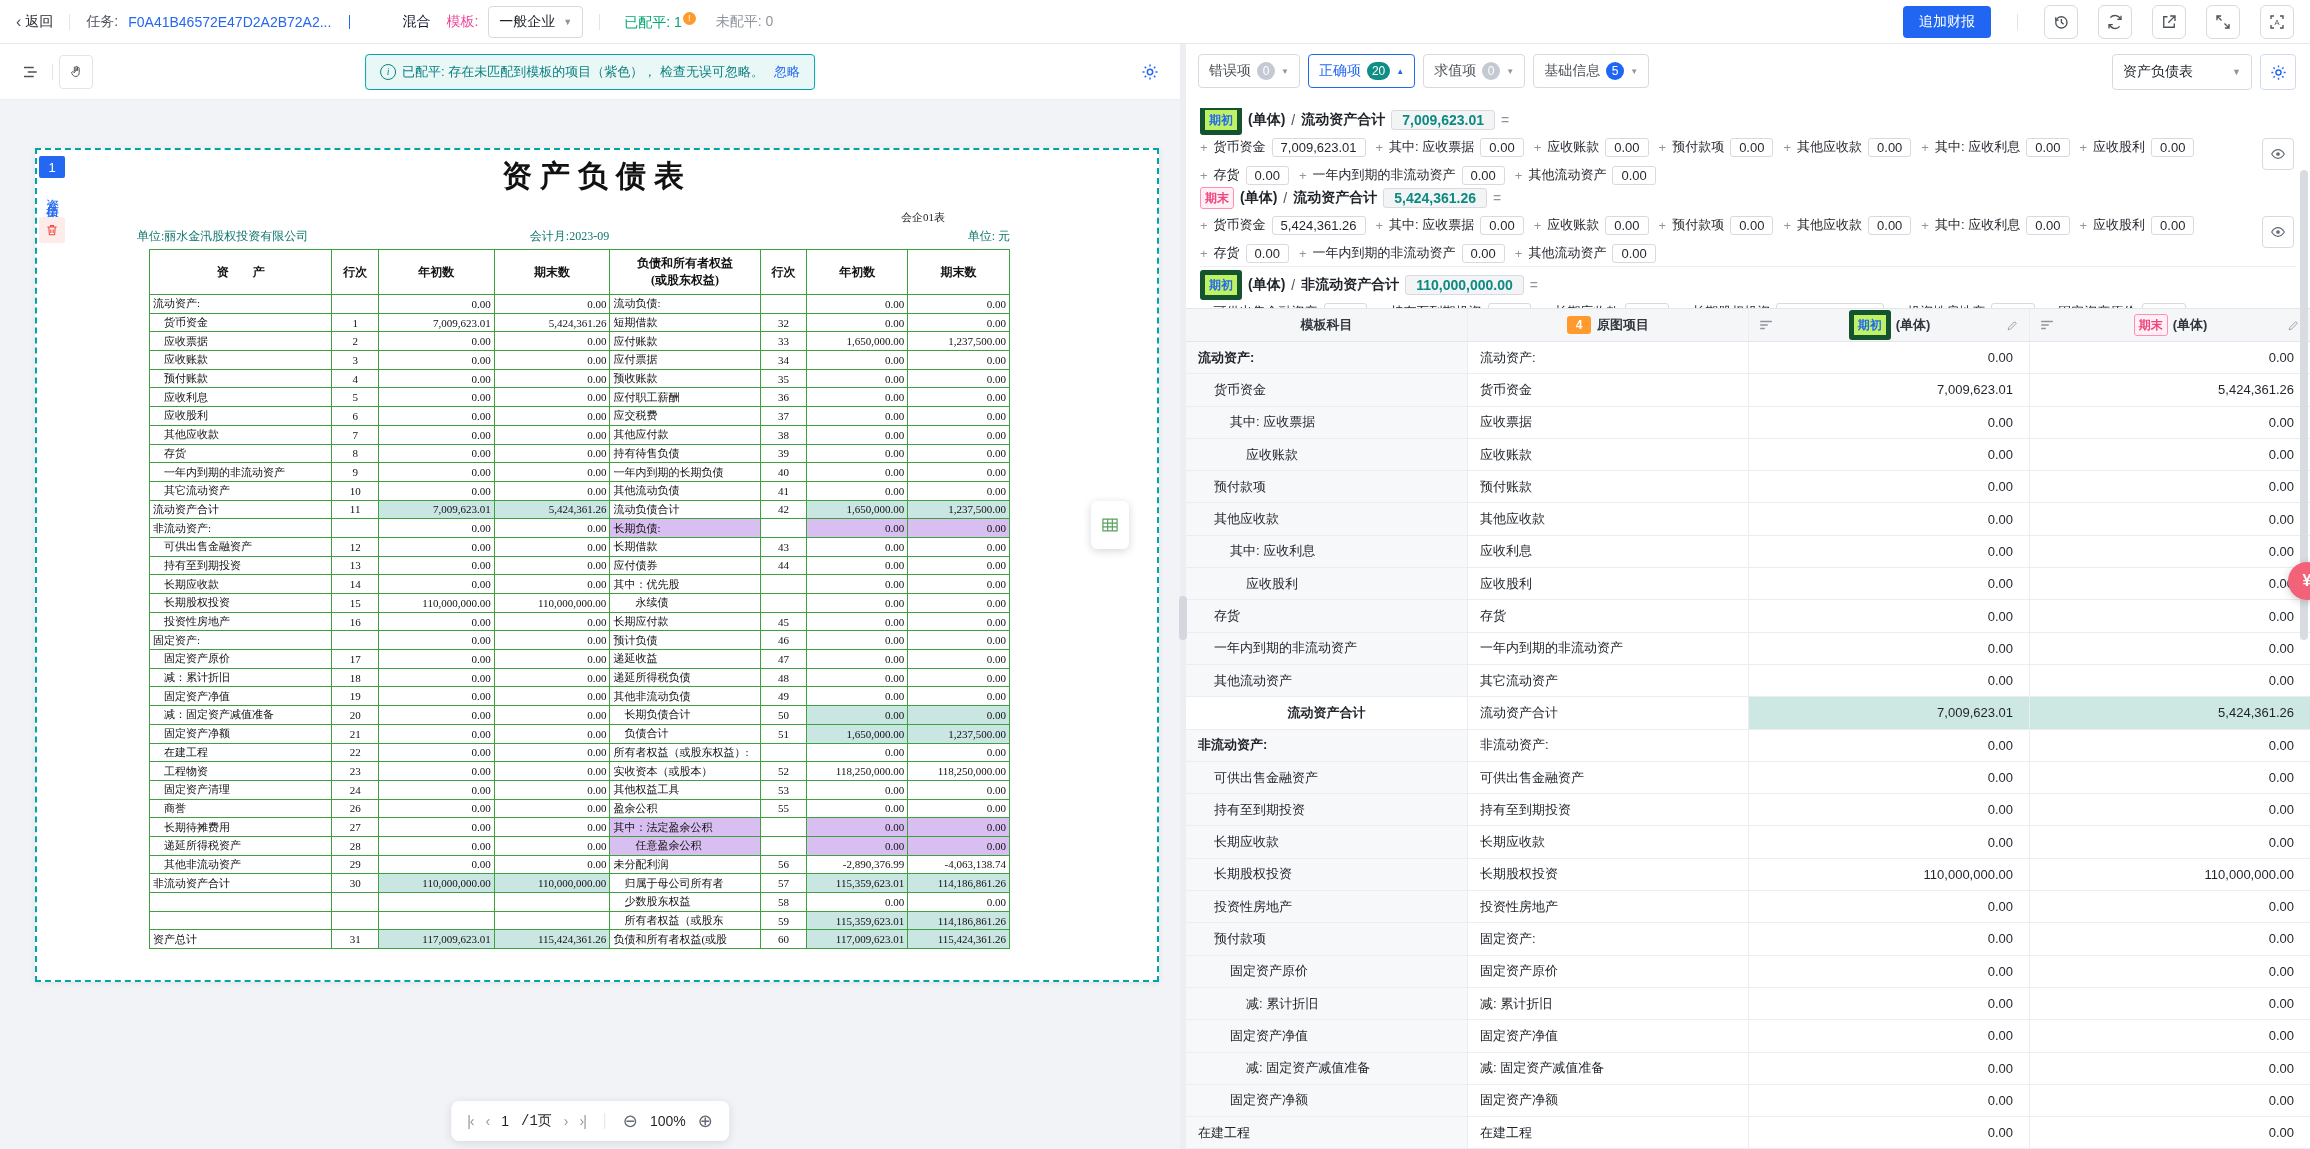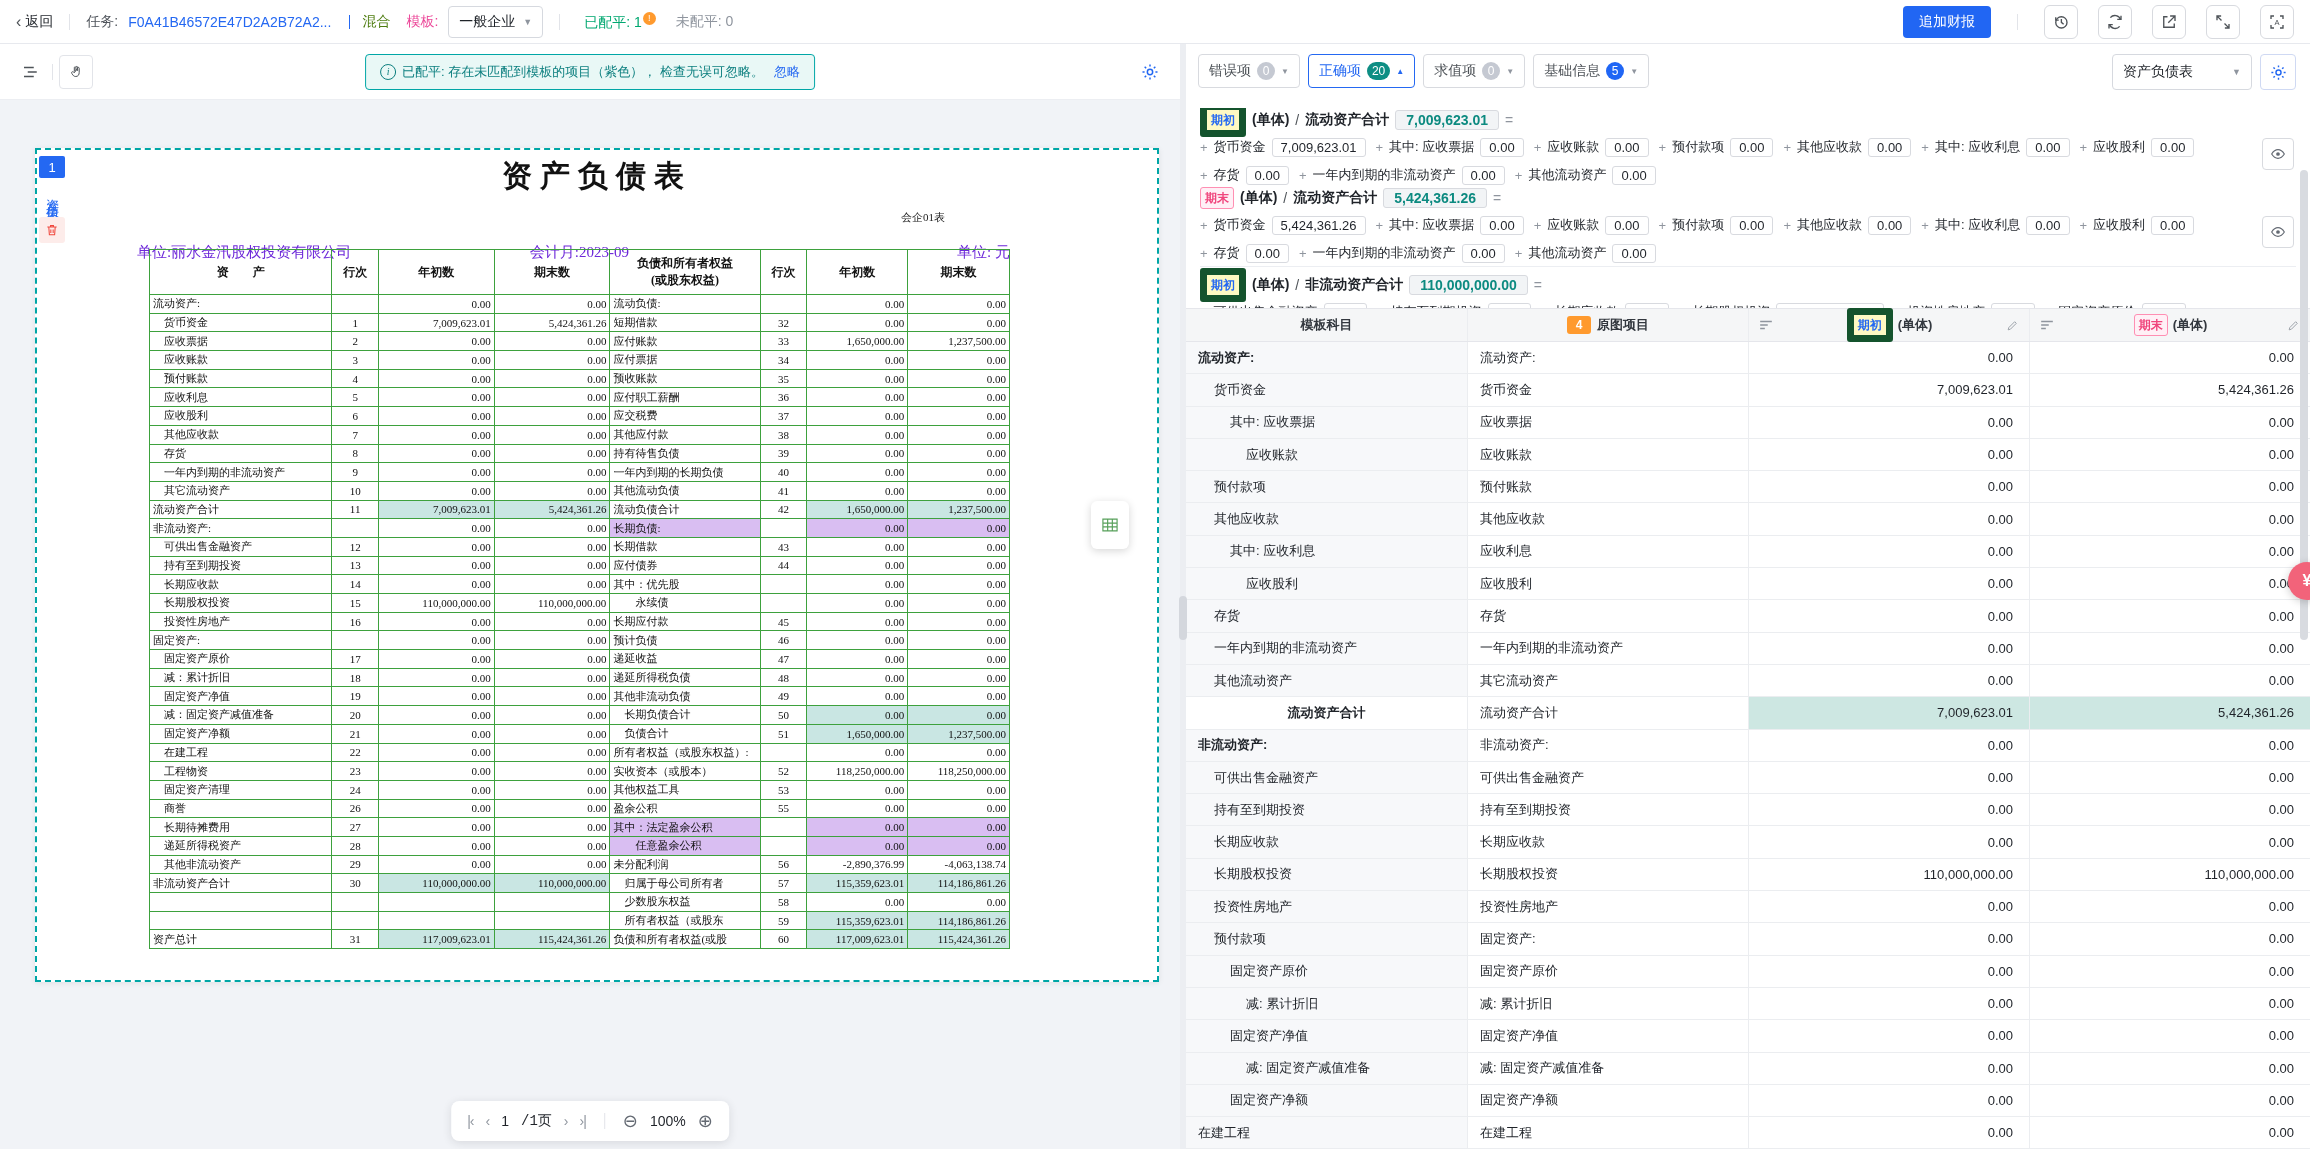--- a/index.html
+++ b/index.html
@@ -8,21 +8,21 @@
 
   
   .topbar{position:absolute;top:0;left:0;right:0;height:44px;background:#fff;border-bottom:1px solid #e7e9ee;display:flex;align-items:center;padding:0 16px;box-sizing:border-box;z-index:30;}
   .tb-left{display:flex;align-items:center;gap:10px;}
   .back{display:flex;align-items:center;gap:4px;color:#1f2329;cursor:pointer;}
   .back .chev{font-size:16px;color:#4e5358;}
   .vdiv{width:1px;height:16px;background:#e2e4e9;margin:0 6px;}
   .task-label{color:#50555c;}
   .task-value{color:#2468f2;}
   .mode-div{width:1px;height:14px;background:#2468f2;margin:0 2px 0 8px;}
-  .mode{color:#4d7c0f;}
+  .mode{color:#0f172a;margin-left:40px;}
   .tmpl-label{color:#ec4899;margin-left:6px;}
   .select{display:inline-flex;align-items:center;gap:8px;height:30px;padding:0 10px;border:1px solid #d6d9df;border-radius:4px;background:#fff;color:#1f2329;cursor:pointer;}
   .select .car{font-size:9px;color:#8f959e;}
   .balanced{color:#00a870;position:relative;margin-left:8px;}
   .badge-warn{display:inline-block;min-width:13px;height:13px;line-height:13px;border-radius:7px;background:#ff9a2e;color:#fff;font-size:9px;text-align:center;vertical-align:super;margin-left:1px;}
   .unbalanced{color:#8f959e;margin-left:10px;}
   .tb-right{margin-left:auto;display:flex;align-items:center;gap:20px;}
   .btn-primary{height:32px;padding:0 16px;background:#2166f3;border:none;border-radius:4px;color:#fff;font-size:14px;cursor:pointer;font-family:inherit;}
   .iconbtn{width:32px;height:32px;border:1px solid #d8dadf;border-radius:6px;background:#fff;display:flex;align-items:center;justify-content:center;cursor:pointer;}
 
@@ -38,21 +38,21 @@
 
   
   .doc-viewport{position:absolute;top:56px;left:0;right:0;bottom:0;background:#f1f3f7;}
   .page{position:absolute;left:35px;top:48px;width:1124px;height:834px;background:#fff;border:2px dashed #00a6a6;box-sizing:border-box;box-shadow:0 1px 6px rgba(0,0,0,.08);}
   .page-tab{position:absolute;left:2px;top:6px;width:26px;display:flex;flex-direction:column;align-items:center;}
   .tab-idx{width:26px;height:22px;background:#2468f2;color:#fff;font-size:13px;display:flex;align-items:center;justify-content:center;border-radius:2px;cursor:pointer;}
   .tab-name{margin-top:10px;writing-mode:vertical-rl;text-orientation:upright;color:#2468f2;font-size:13px;letter-spacing:3px;cursor:pointer;}
   .tab-trash{margin-top:14px;width:26px;height:26px;background:#fdecea;border-radius:3px;display:flex;align-items:center;justify-content:center;cursor:pointer;}
   .doc-title{position:absolute;top:6px;left:120px;right:120px;text-align:center;font-family:"Liberation Serif","DejaVu Serif",serif;font-weight:bold;font-size:30px;letter-spacing:8px;color:#111;}
   .form-code{position:absolute;top:60px;right:212px;font-family:"Liberation Serif",serif;font-size:11px;color:#222;}
-  .doc-meta{position:absolute;top:93px;left:100px;width:873px;font-family:"Liberation Serif",serif;font-size:15px;color:#6d28d9;display:flex;}
+  .doc-meta{position:absolute;top:78px;left:100px;width:873px;font-family:"Liberation Serif",serif;font-size:12px;color:#0f766e;display:flex;}
   .doc-meta .m1{width:45%;} .doc-meta .m2{width:30%;} .doc-meta .m3{width:25%;text-align:right;}
   table.bs{position:absolute;top:99px;left:112px;width:861px;border-collapse:collapse;table-layout:fixed;font-family:"Liberation Serif","DejaVu Serif",serif;}
   table.bs th,table.bs td{border:1px solid #3da13d;overflow:hidden;white-space:nowrap;}
   table.bs th{font-size:12px;font-weight:bold;color:#111;height:44px;white-space:pre-line;padding:0 2px;}
   table.bs td{height:17.7px;padding:0 3px;font-size:11px;color:#111;}
   td.lbl{text-align:left;}
   td.ln{text-align:center;font-size:10.5px;}
   td.num{text-align:right;color:#3c3cc0;font-size:10.5px;}
   td.hl-teal{background:#c9e6e3;}
   td.hl-purple{background:#d9bef2;}
@@ -84,21 +84,21 @@
   .gearbtn{width:34px;height:34px;border:1px solid #cfd9f3;border-radius:4px;background:#fff;display:flex;align-items:center;justify-content:center;cursor:pointer;}
 
   
   .checks{position:absolute;top:64px;left:14px;right:14px;height:200px;overflow:hidden;}
   .check{position:absolute;left:0;right:0;}
   .check.c0{top:0;height:76px;}
   .check.c1{top:78px;height:76px;}
   .check.c2{top:158px;height:42px;overflow:hidden;border-top:1px solid #eceef2;padding-top:6px;box-sizing:border-box;}
   .ck-title{display:flex;align-items:center;gap:6px;height:24px;font-size:14px;}
   .tag{display:inline-block;padding:0 4px;height:20px;line-height:20px;border-radius:3px;font-size:12px;font-weight:bold;}
-  .tag.blue{border:7px solid #14532d;color:#2468f2;background:#fef9c3;}
+  .tag.blue{border:5px solid #14532d;color:#2468f2;background:#bef264;}
   .tag.pink{border:1px solid #ff8fb3;color:#f0447c;background:#fff0f6;}
   .ck-scope{font-weight:bold;}
   .ck-slash{color:#4e5358;}
   .ck-target{font-weight:bold;}
   .ck-total{padding:1px 10px;border:1px solid #d8dadf;border-radius:3px;background:#f2f4f6;color:#0c8a80;font-weight:bold;font-size:14px;}
   .ck-eq{color:#8f959e;}
   .ck-terms{display:flex;flex-wrap:wrap;column-gap:10px;row-gap:4px;margin-top:3px;padding-right:56px;}
   .term{display:inline-flex;align-items:center;gap:6px;height:24px;font-size:13px;color:#1f2329;}
   .term .plus{color:#8f959e;}
   .vbox{padding:1px 8px;border:1px solid #d8dadf;border-radius:3px;background:#fff;font-size:13px;color:#1f2329;}

